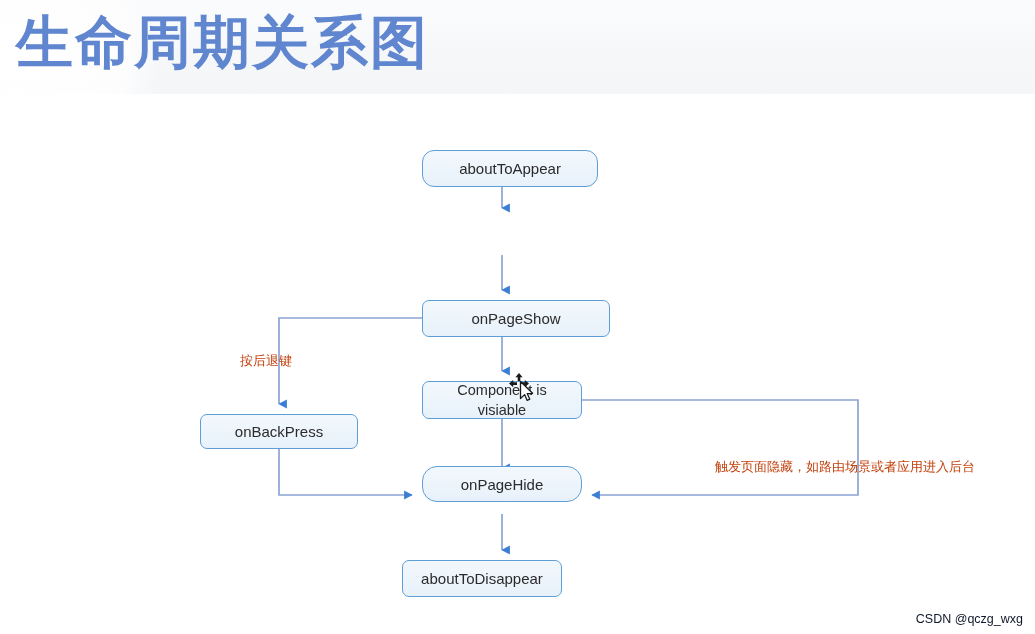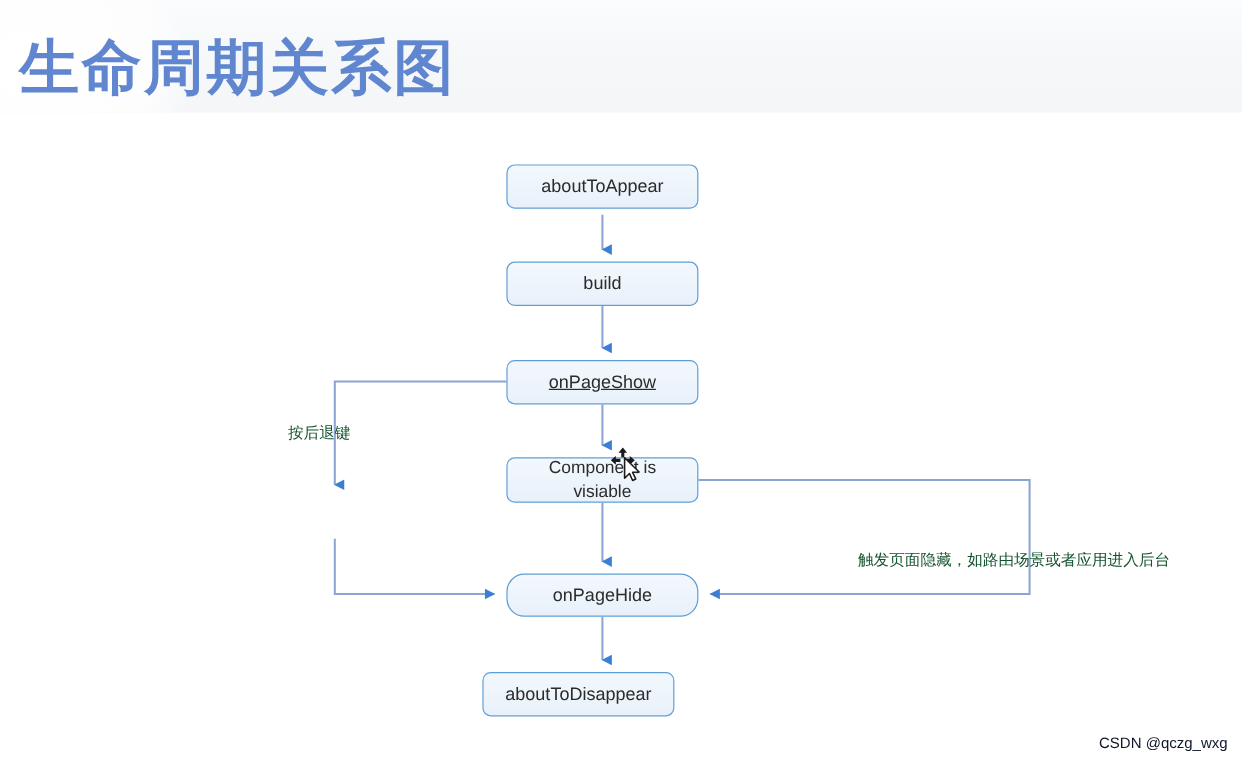--- a/index.html
+++ b/index.html
@@ -17,22 +17,22 @@
     position:absolute;left:0;top:0;width:1035px;height:94px;
     background:linear-gradient(180deg,#fbfcfd 0%,#f6f7f9 55%,#f4f6f8 100%);
     overflow:hidden;
   }
   .header-blob{
     position:absolute;left:-72px;top:-40px;width:230px;height:230px;
     border-radius:50%;
     background:radial-gradient(circle at 40% 40%,#ffffff 0%,#fdfdfe 55%,rgba(244,246,248,0) 72%);
   }
   .header-title{
-    position:absolute;left:16px;top:20px;
-    font-size:50px;font-weight:bold;letter-spacing:2px;
+    position:absolute;left:16px;top:6px;
+    font-size:57px;font-weight:bold;letter-spacing:2px;
     color:#5f86cf;
     line-height:72px;
     white-space:nowrap;
     font-family:"DejaVu Sans","Liberation Sans",sans-serif;
   }
 
   
   .canvas{position:absolute;left:0;top:94px;width:1035px;height:540px;background:#ffffff;}
   .flow-svg{position:absolute;left:0;top:0;width:1035px;height:540px;}
 
@@ -47,21 +47,21 @@
     text-align:center;
     color:#2b2b2b;
     font-size:15px;
     line-height:19px;
     font-family:"Liberation Sans","DejaVu Sans",sans-serif;
   }
   .node.two-line{font-size:14.5px;line-height:20px;}
 
   .edge-label{
     position:absolute;
-    color:#14532d;
+    color:#c2410c;
     font-size:13px;
     white-space:nowrap;
     font-family:"DejaVu Sans","Liberation Sans",sans-serif;
   }
 
   
   .cursor{position:absolute;width:34px;height:34px;pointer-events:none;}
 
   
   .watermark{
@@ -109,39 +109,39 @@
         <path d="M279,355 L279,401 L412,401" marker-end="url(#ar-right)"></path>
 
         <path d="M502,325 L502,374" marker-end="url(#ar-down)"></path>
 
         <path d="M582,306 L858,306 L858,401 L592,401" marker-end="url(#ar-left)"></path>
 
         <path d="M502,420 L502,456" marker-end="url(#ar-down)"></path>
       </g>
     </svg>
 
-    <div class="node" style="left:422px;top:43px;width:160px;height:37px;">
+    <div class="node" style="left:422px;top:56px;width:176px;height:37px;border-radius:12px;">
       <span>aboutToAppear</span>
     </div>
 
-    <div class="node" style="left:422px;top:124px;width:160px;height:37px;">
-      <span>build</span>
-    </div>
 
-    <div class="node" style="left:422px;top:206px;width:160px;height:37px;text-decoration:underline;">
+    <div class="node" style="left:422px;top:206px;width:188px;height:37px;">
       <span>onPageShow</span>
     </div>
 
     <div class="node two-line" style="left:422px;top:287px;width:160px;height:38px;flex-direction:column;">
       <span>Component is</span>
       <span>visiable</span>
     </div>
 
+    <div class="node" style="left:200px;top:320px;width:158px;height:35px;">
+      <span>onBackPress</span>
+    </div>
 
-    <div class="node" style="left:422px;top:384px;width:160px;height:36px;border-radius:15px;">
+    <div class="node" style="left:422px;top:372px;width:160px;height:36px;border-radius:15px;">
       <span>onPageHide</span>
     </div>
 
     <div class="node" style="left:402px;top:466px;width:160px;height:37px;">
       <span>aboutToDisappear</span>
     </div>
 
     <div class="edge-label" style="left:240px;top:258px;">按后退键</div>
 
     <div class="edge-label" style="left:715px;top:364px;">触发页面隐藏，如路由场景或者应用进入后台</div>

